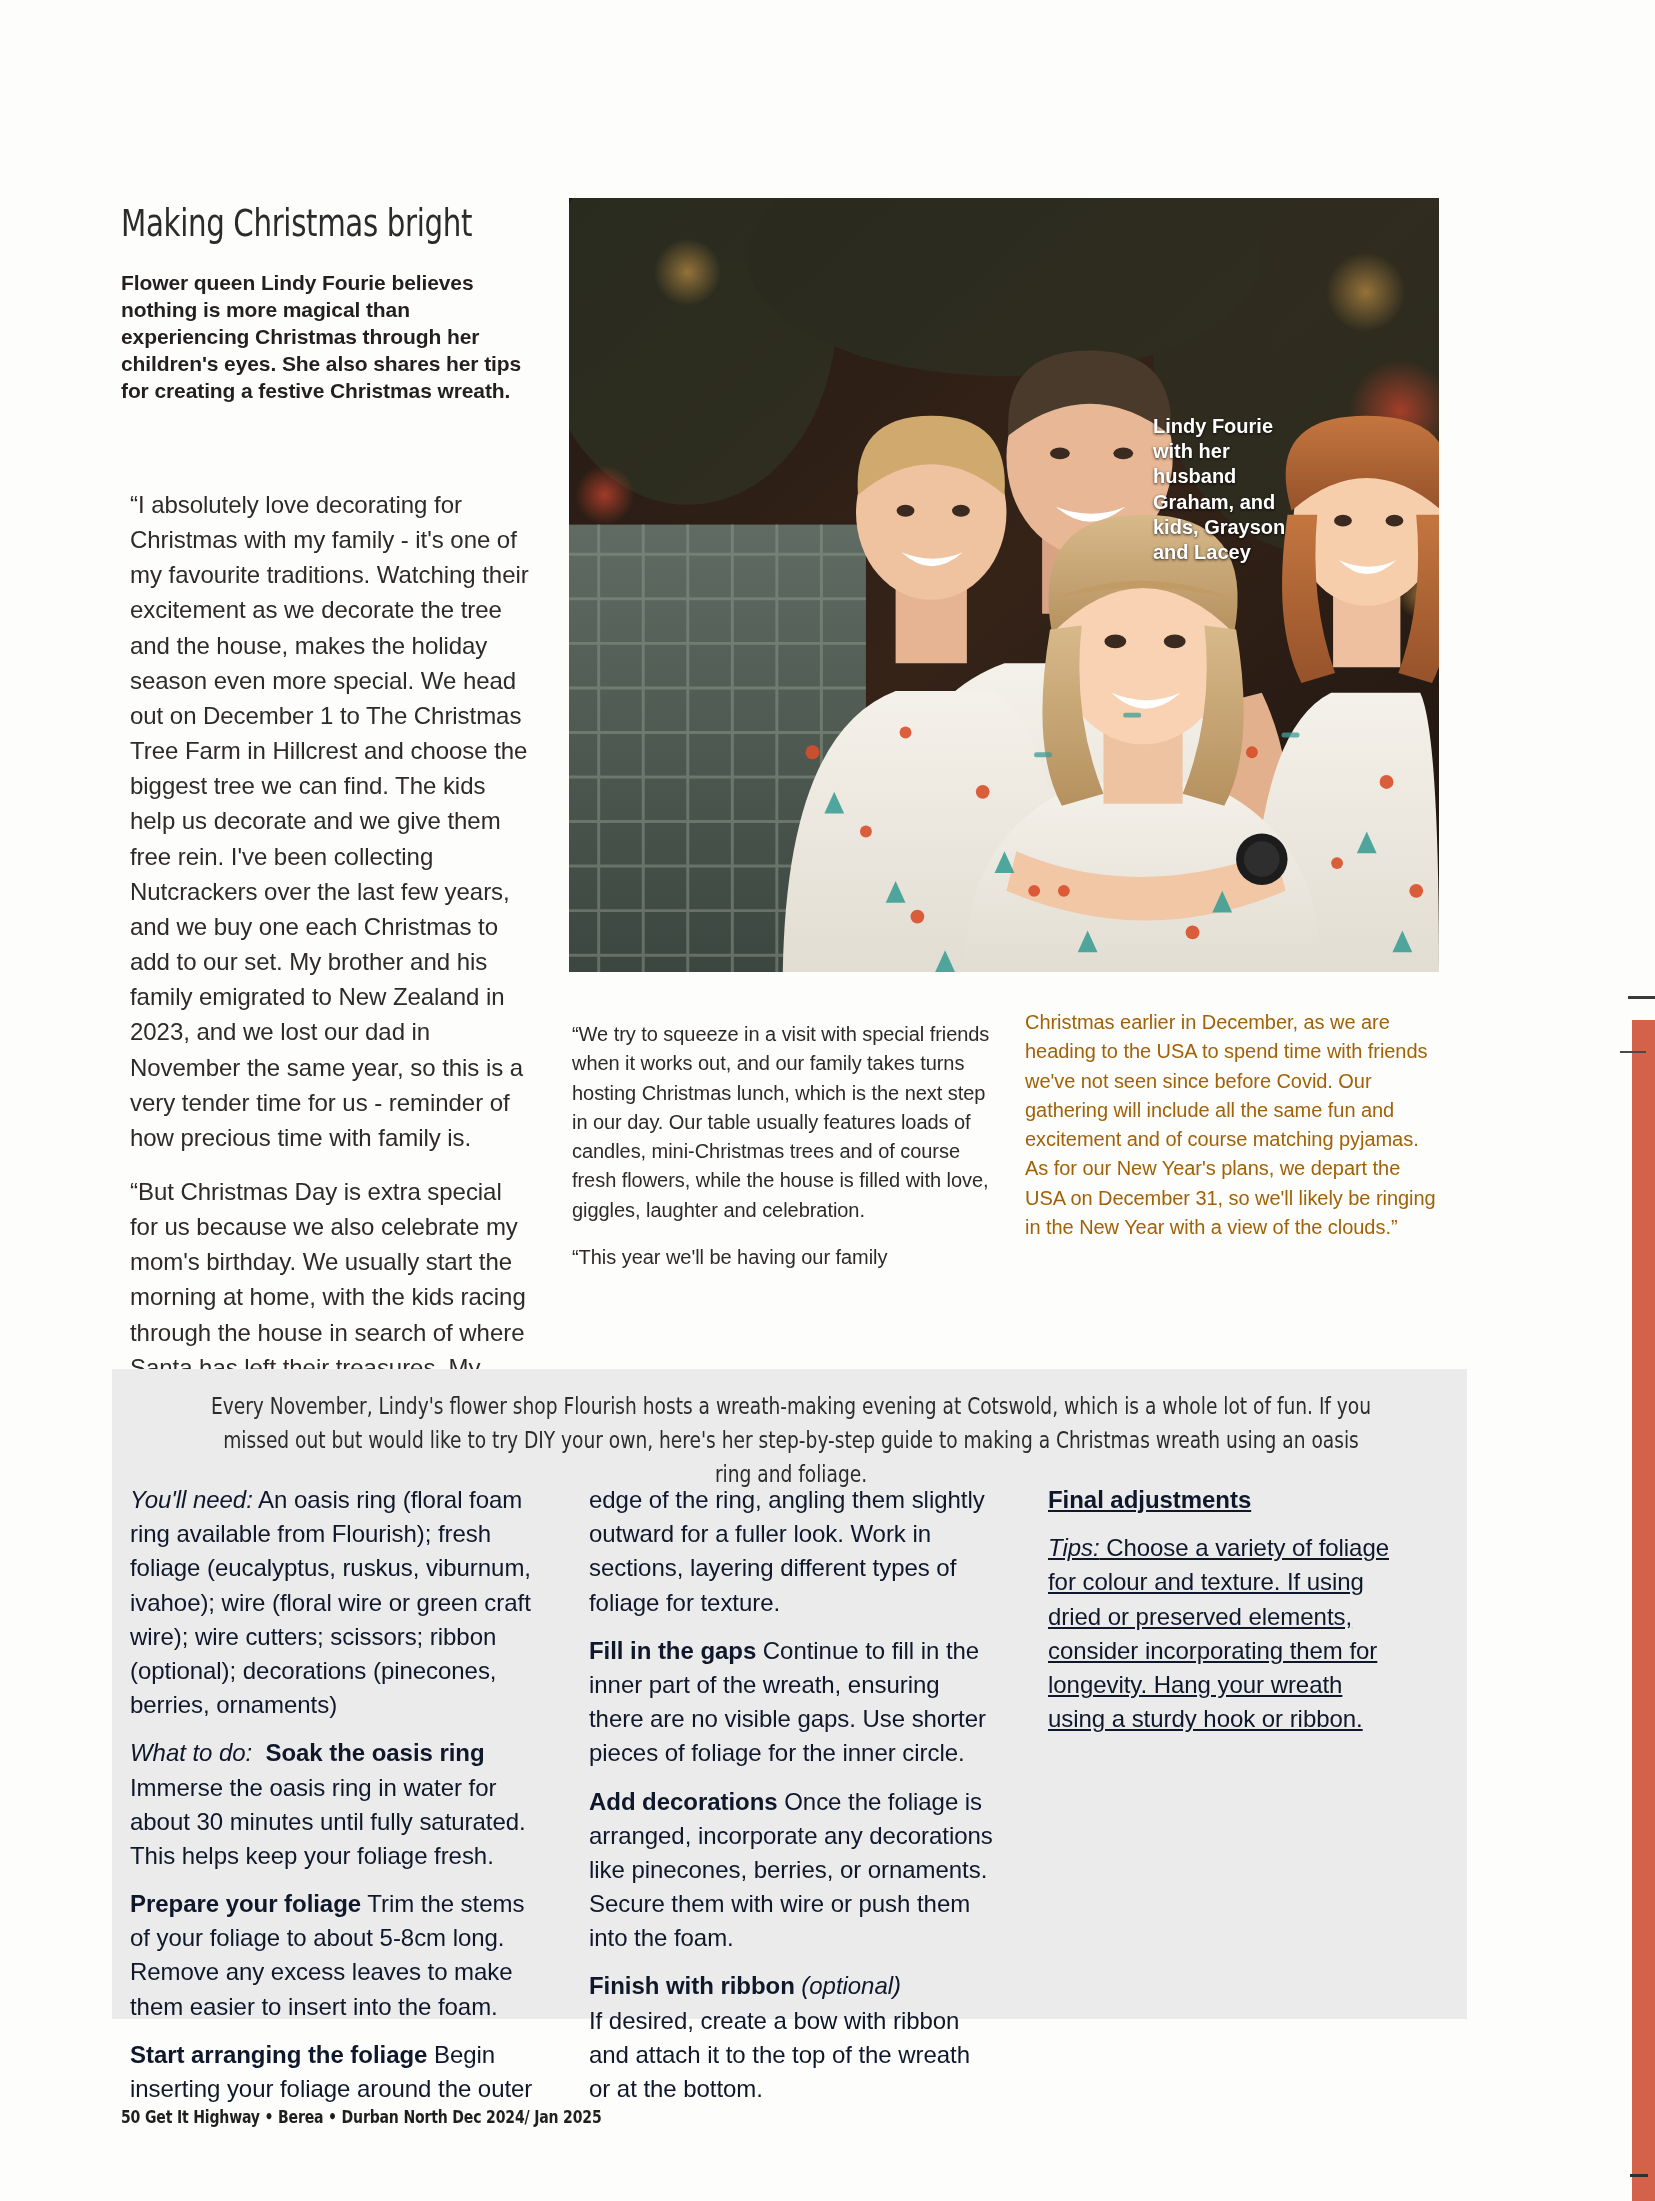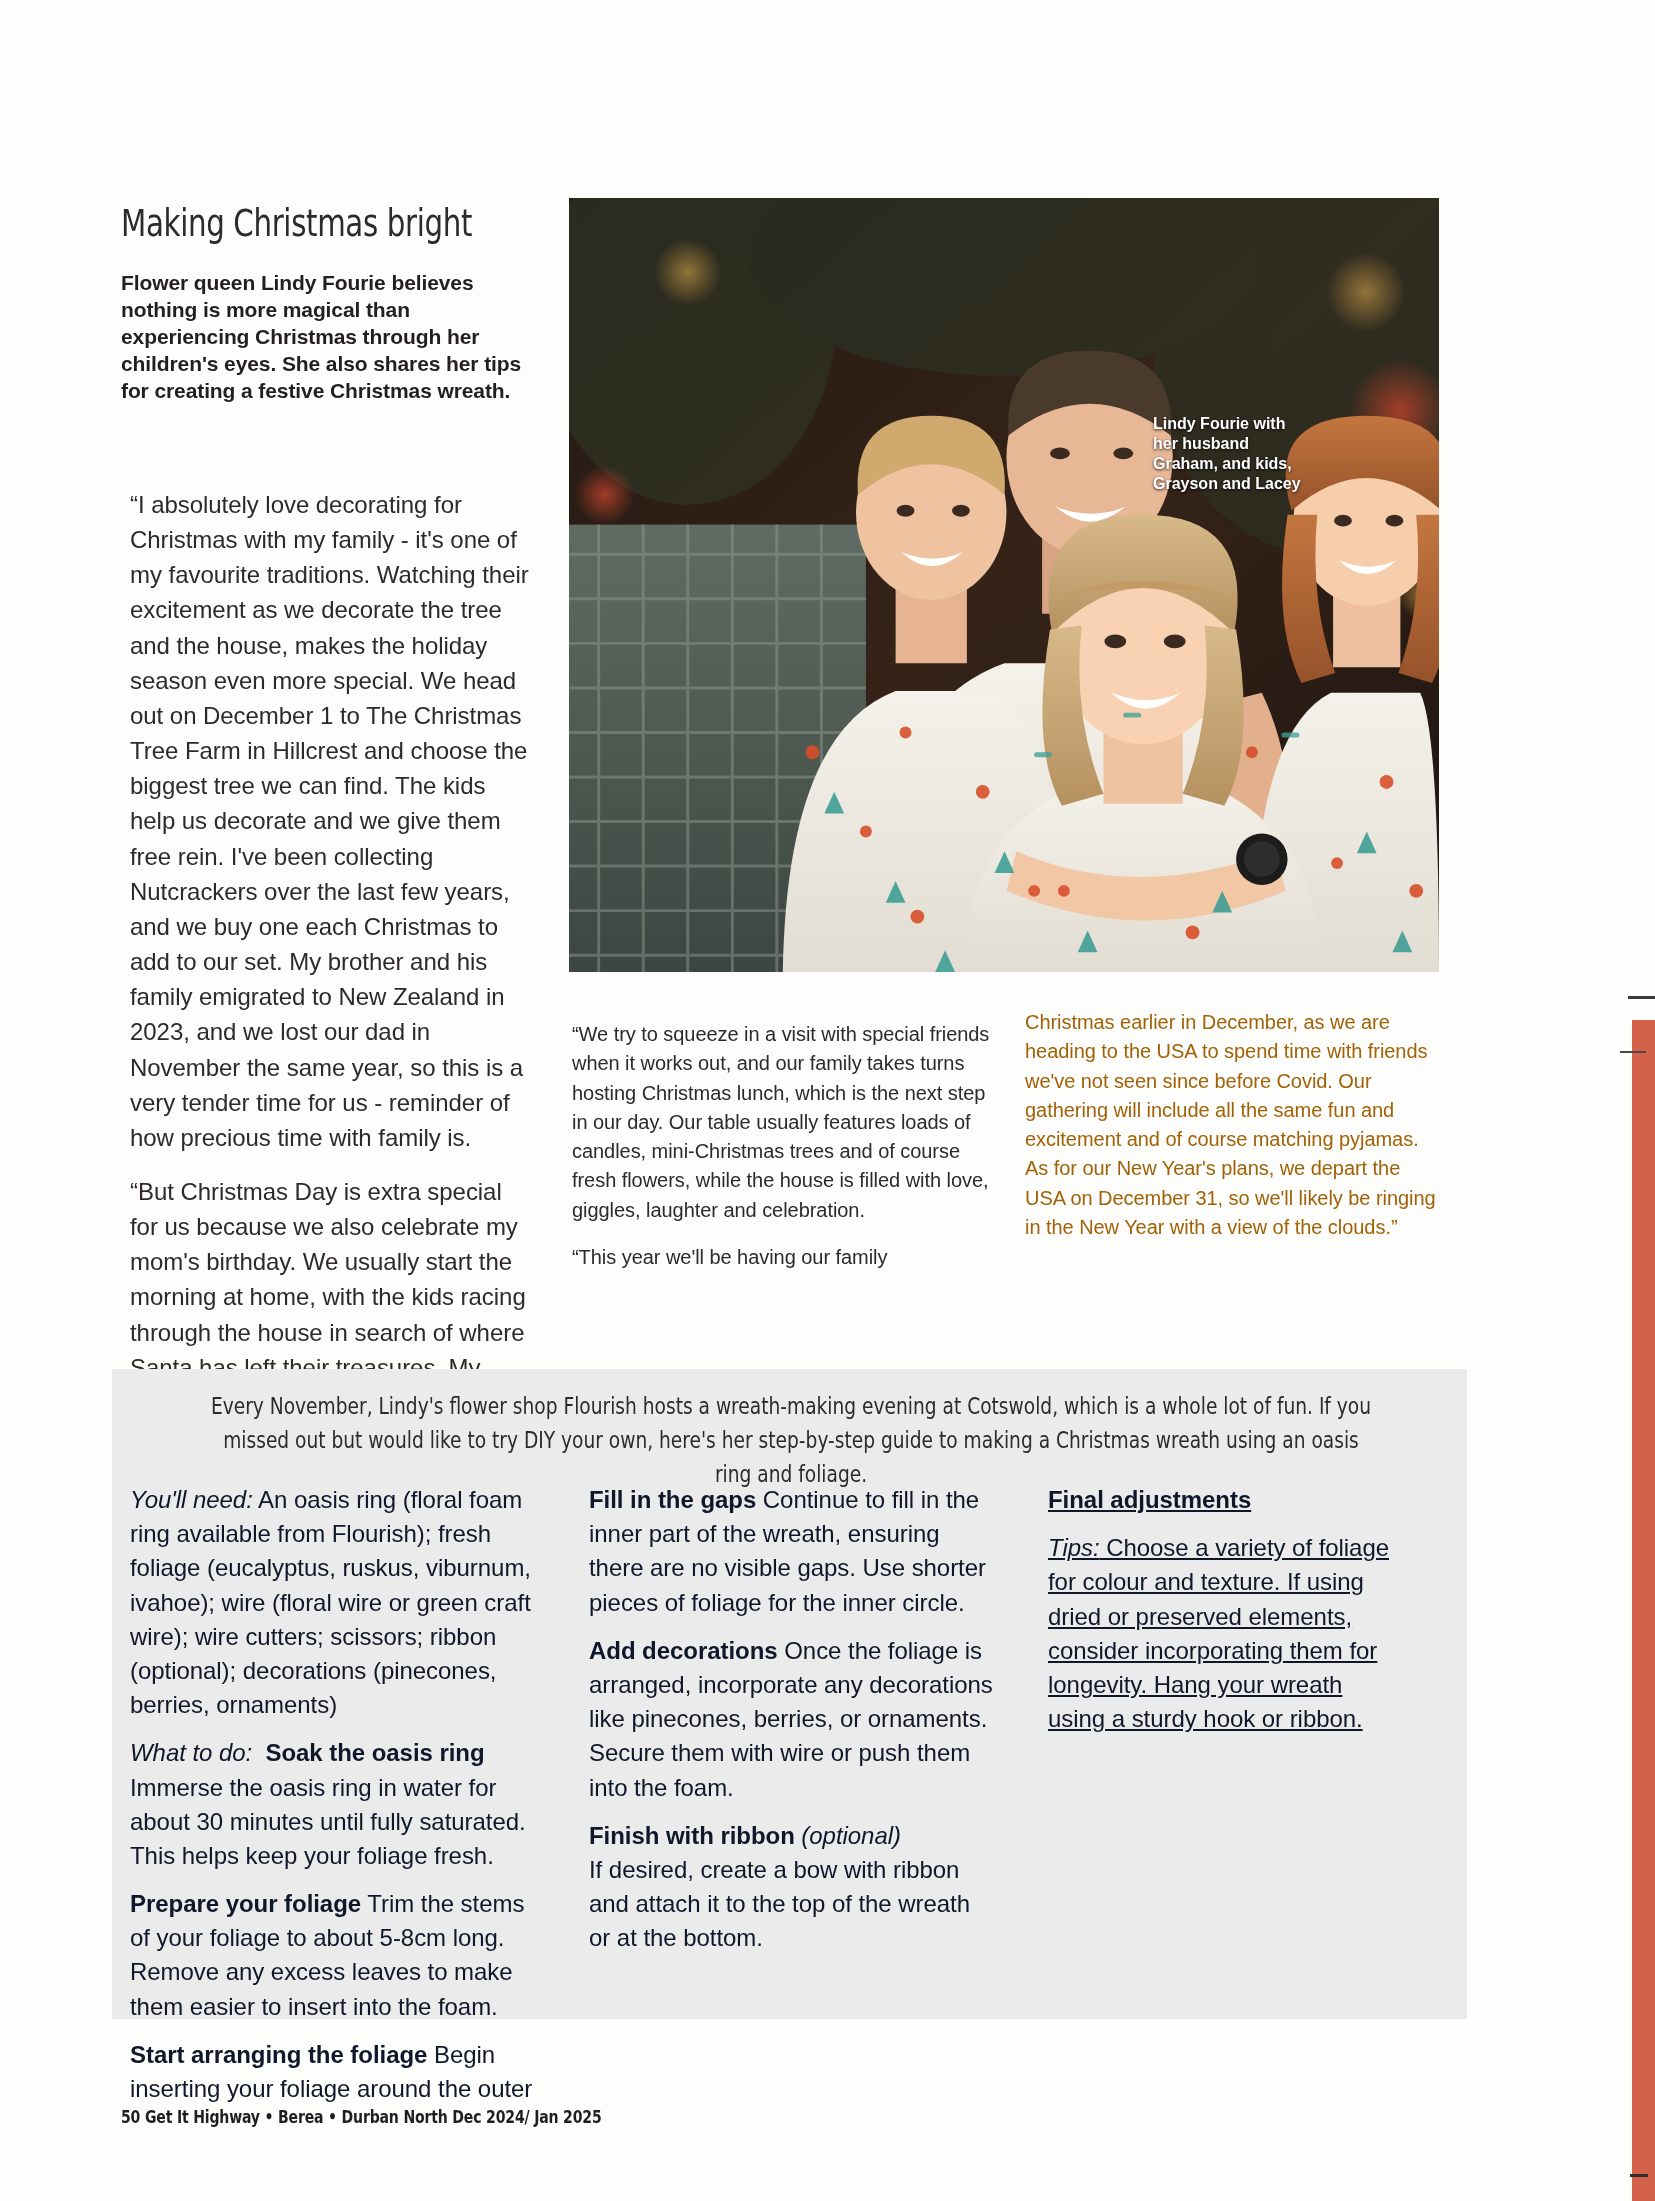--- a/index.html
+++ b/index.html
@@ -110,21 +110,21 @@
   .photo-canvas {
     position: absolute;
     inset: 0;
   }
 
   .caption {
     position: absolute;
     left: 584px;
     top: 216px;
     width: 149px;
-    font-size: 16px;
+    font-size: 20px;
     line-height: 1.26;
     font-weight: bold;
     color: #ffffff;
     text-shadow: 0 1px 3px rgba(0,0,0,.85);
     z-index: 5;
   }
 
   
   .col-mid {
     position: absolute;
@@ -387,20 +387,21 @@
   <div class="panel-cols">
 
     <div class="panel-col">
       <p><i>You'll need:</i><span> An oasis ring (floral foam ring available from Flourish); fresh foliage (eucalyptus, ruskus, viburnum, ivahoe); wire (floral wire or green craft wire); wire cutters; scissors; ribbon (optional); decorations (pinecones, berries, ornaments)</span></p>
       <p><i>What to do:</i>&nbsp;&nbsp;<b>Soak the oasis ring</b><span> Immerse the oasis ring in water for about 30 minutes until fully saturated. This helps keep your foliage fresh.</span></p>
       <p><b>Prepare your foliage</b><span> Trim the stems of your foliage to about 5-8cm long. Remove any excess leaves to make them easier to insert into the foam.</span></p>
       <p><b>Start arranging the foliage</b><span> Begin inserting your foliage around the outer</span></p>
     </div>
 
     <div class="panel-col">
+      <p>edge of the ring, angling them slightly outward for a fuller look. Work in sections, layering different types of foliage for texture.</p>
       <p><b>Fill in the gaps</b><span> Continue to fill in the inner part of the wreath, ensuring there are no visible gaps. Use shorter pieces of foliage for the inner circle.</span></p>
       <p><b>Add decorations</b><span> Once the foliage is arranged, incorporate any decorations like pinecones, berries, or ornaments. Secure them with wire or push them into the foam.</span></p>
       <p><b>Finish with ribbon</b><i> (optional)</i><br><span>If desired, create a bow with ribbon and attach it to the top of the wreath or at the bottom.</span></p>
     </div>
 
     <div class="panel-col narrow">
       <p><b>Final adjustments</b></p>
       <p><i>Tips:</i><span> Choose a variety of foliage for colour and texture. If using dried or preserved elements, consider incorporating them for longevity. Hang your wreath using a sturdy hook or ribbon.</span></p>
     </div>
 

